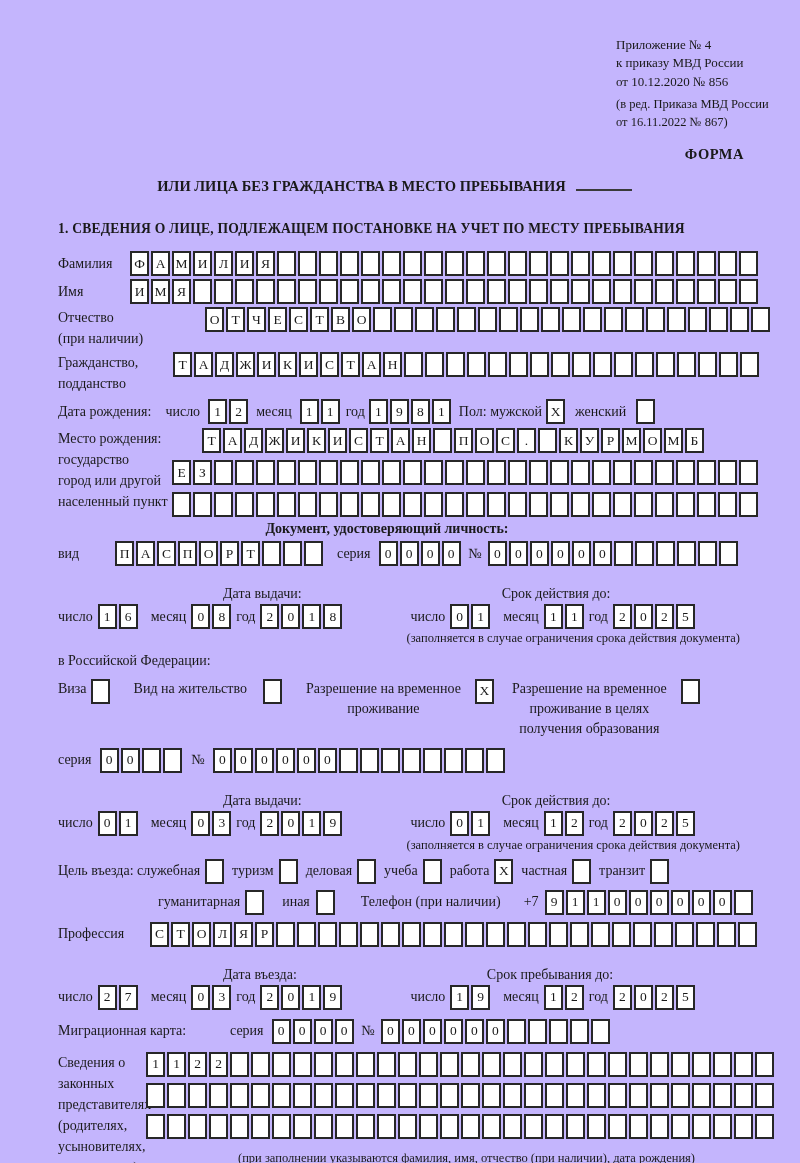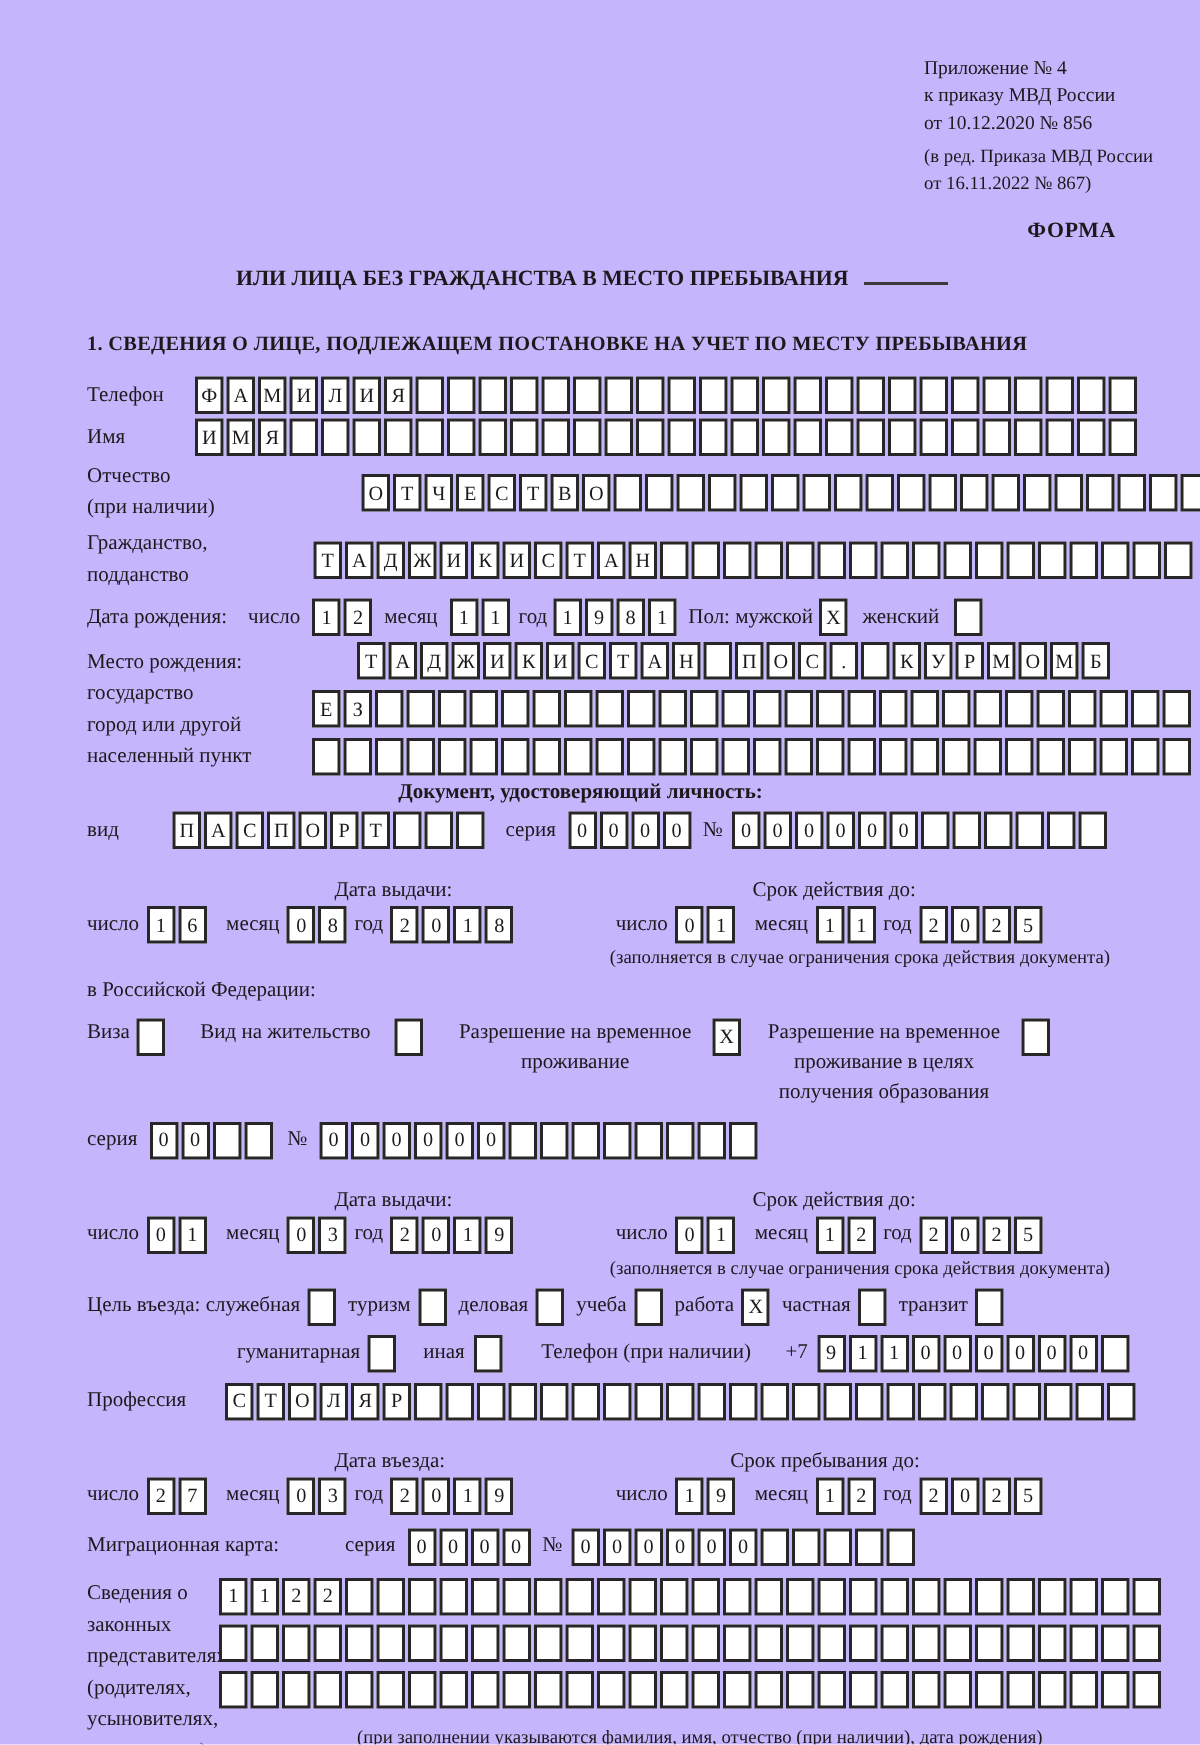--- a/index.html
+++ b/index.html
@@ -10,21 +10,21 @@
     color:#1a1a1a;position:relative;overflow:hidden;
   }
   .appendix{margin-left:558px;font-size:13px;line-height:1.42;}
   .appendix .amend{margin-top:5px;font-size:12.5px;}
   .forma{margin-top:14px;text-align:right;padding-right:32px;font-weight:bold;font-size:14.5px;letter-spacing:.5px;}
   .title{margin-top:12px;margin-right:45px;text-align:center;font-weight:bold;font-size:14.5px;line-height:1.55;}
   .blank-line{display:inline-block;width:56px;border-bottom:2px solid #3a3a3a;height:12px;margin-left:10px;}
   .sec1{margin-top:24px;font-weight:bold;font-size:13.6px;letter-spacing:.2px;}
   .form-body{margin-top:14px;}
   .row{display:flex;align-items:center;margin-bottom:3px;}
-  .row.top{align-items:center;gap:36px;}
+  .row.top{align-items:flex-start;}
   .lbl{font-size:14px;flex:0 0 auto;}
   .lbl2{font-size:14px;line-height:1.5;flex:0 0 auto;}
   .cells{display:flex;gap:2px;flex:0 0 auto;}
   .cell{
     width:15px;height:21px;border:2px solid #272727;background:#fff;
     display:flex;align-items:center;justify-content:center;
     font-size:13.5px;line-height:1;flex:0 0 auto;
   }
   .w72{width:72px;} .w147{width:147px;} .w115{width:115px;}
   .doc-heading{font-weight:bold;font-size:14px;text-align:center;margin:4px 60px 4px 0;}
@@ -63,21 +63,21 @@
 
   <div class="title">
     <div><span>ИЛИ ЛИЦА БЕЗ ГРАЖДАНСТВА В МЕСТО ПРЕБЫВАНИЯ</span><span class="blank-line"></span></div>
   </div>
 
   <div class="sec1">1. СВЕДЕНИЯ О ЛИЦЕ, ПОДЛЕЖАЩЕМ ПОСТАНОВКЕ НА УЧЕТ ПО МЕСТУ ПРЕБЫВАНИЯ</div>
 
   <div class="form-body">
 
     <div class="row">
-      <span class="lbl w72">Телефон</span>
+      <span class="lbl w72">Фамилия</span>
       <span class="cells">
           <span class="cell">Ф</span>
           <span class="cell">А</span>
           <span class="cell">М</span>
           <span class="cell">И</span>
           <span class="cell">Л</span>
           <span class="cell">И</span>
           <span class="cell">Я</span>
           <span class="cell"></span>
           <span class="cell"></span>

